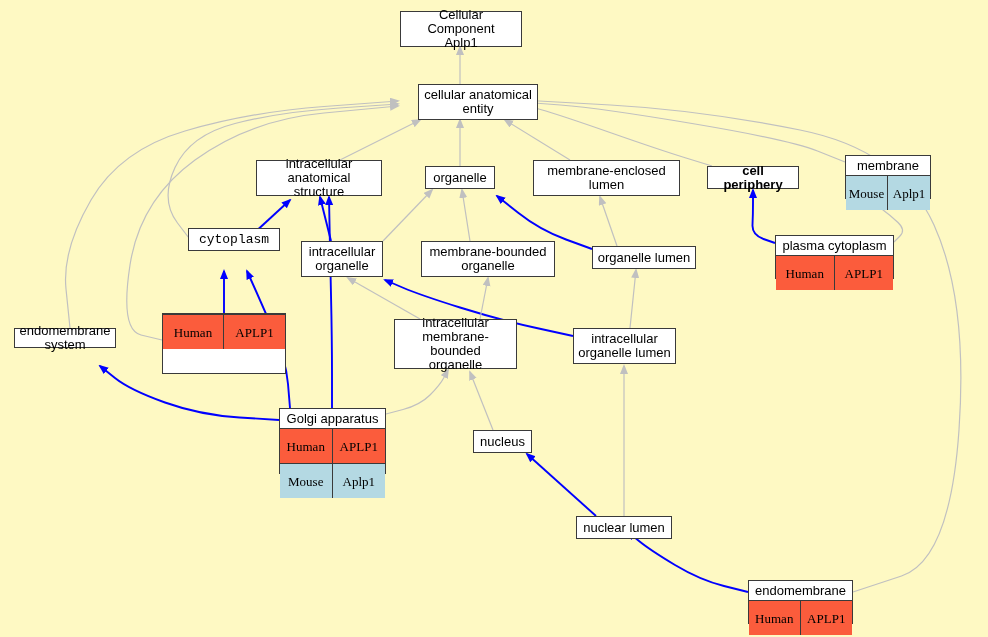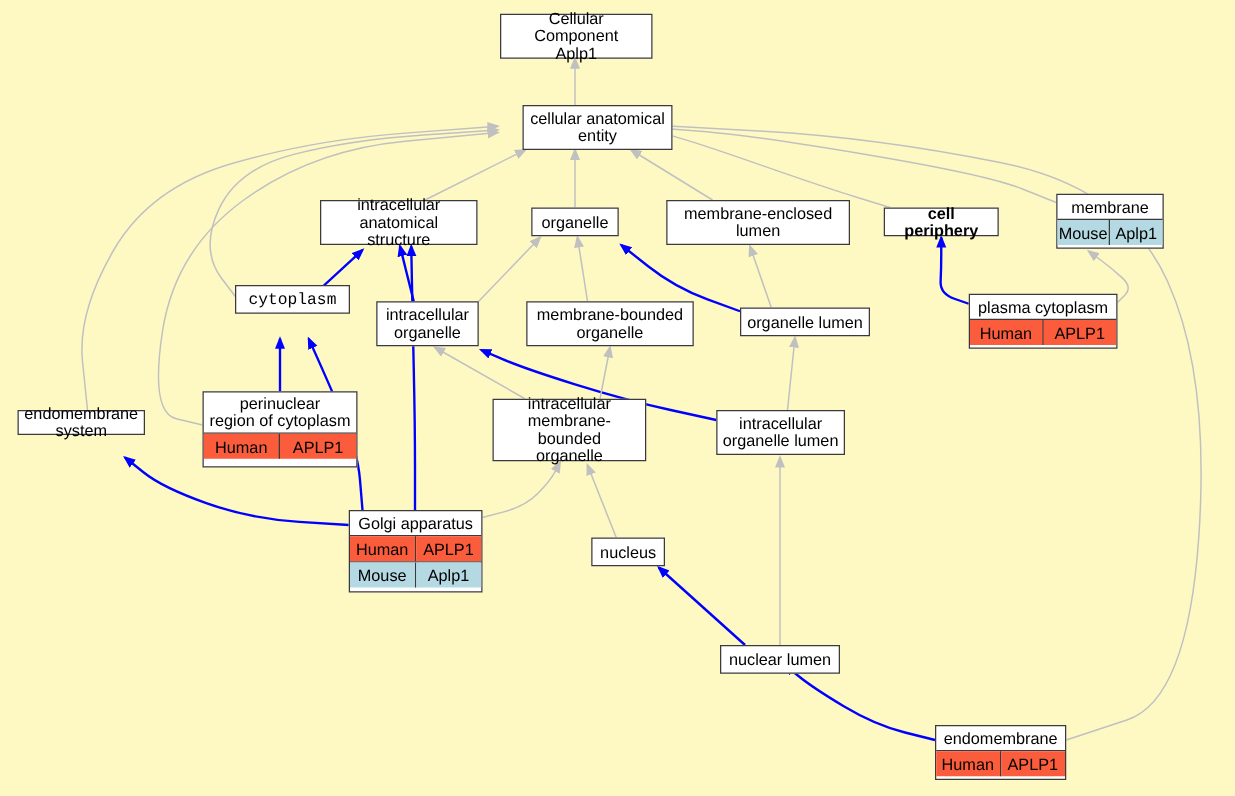--- a/index.html
+++ b/index.html
@@ -49,21 +49,22 @@
   .node.has-anno .title {
     height: auto;
     min-height: 19px;
     padding: 2px 4px;
   }
   .anno-row {
     display: flex;
     width: 100%;
     box-sizing: border-box;
     border-top: 1.4px solid #3a3a3a;
-    height: 21px;
+    height: 35px;
+    font-family: Liberation Serif, serif;
   }
   .anno-cell {
     flex: 1 1 50%;
     box-sizing: border-box;
     display: flex;
     align-items: center;
     justify-content: center;
     font-size: 13px;
     line-height: 13px;
     overflow: hidden;
@@ -170,22 +171,20 @@
         <div class="anno-row human">
           <div class="anno-cell left">Human</div>
           <div class="anno-cell">APLP1</div>
         </div>
       </div>
       <div class="node" style="left: 14px; top: 328px; width: 102px; height: 20px; text-align: center;">
         <div class="title">endomembrane
 system</div>
       </div>
       <div class="node has-anno" style="left: 162px; top: 313px; width: 124px; height: 61px;">
-        <div class="title">perinuclear
-region of cytoplasm</div>
         <div class="anno-row human">
           <div class="anno-cell left">Human</div>
           <div class="anno-cell">APLP1</div>
         </div>
       </div>
       <div class="node" style="left: 394px; top: 319px; width: 123px; height: 50px;">
         <div class="title">intracellular
 membrane-bounded
 organelle</div>
       </div>

